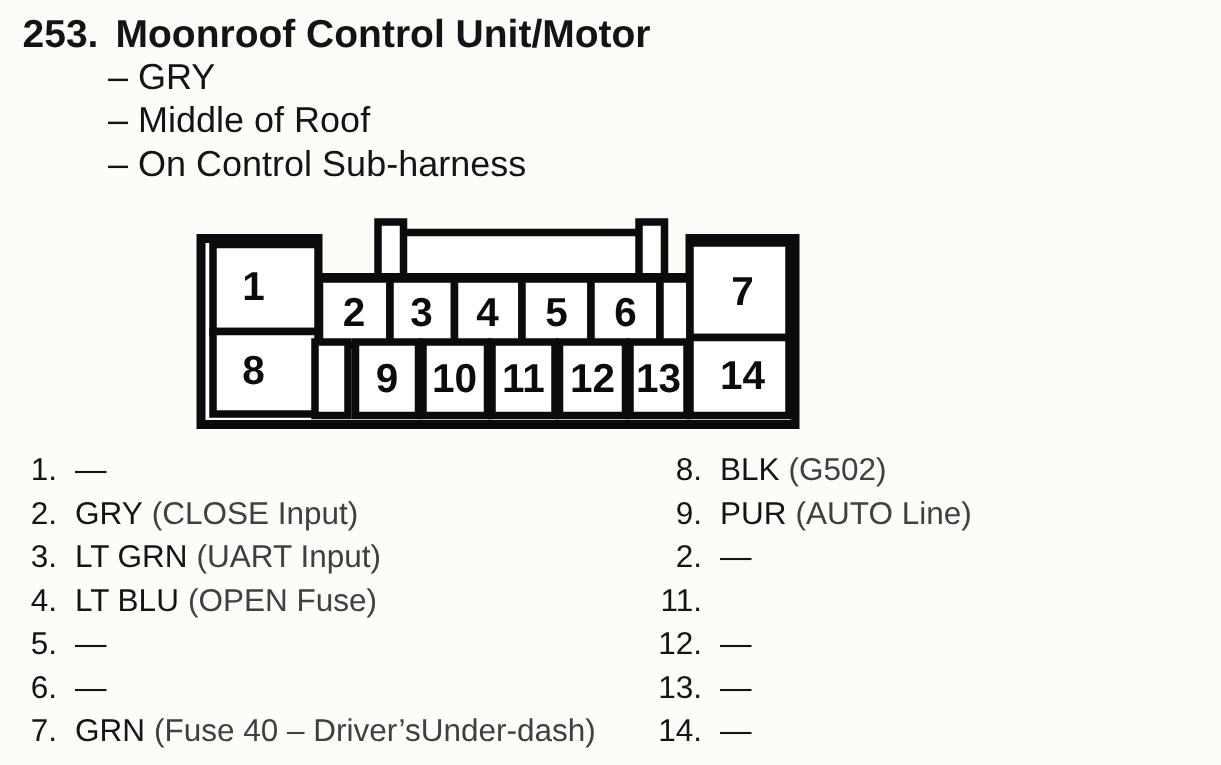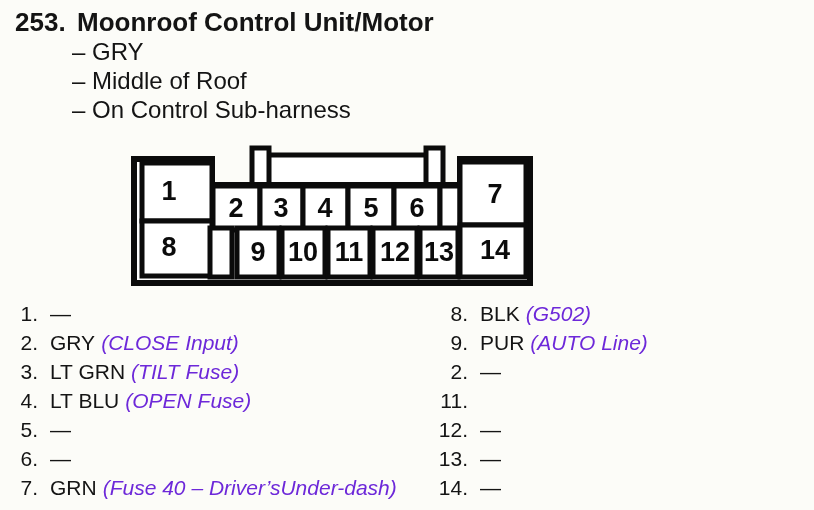--- a/index.html
+++ b/index.html
@@ -51,21 +51,21 @@
     top: 299px;
     font-size: 21px;
     line-height: 29px;
   }
   .pin-col.left  { left: 8px; }
   .pin-col.right { left: 430px; }
   .pin-row { display: flex; white-space: nowrap; }
   .pin-num { flex: none; width: 30px; text-align: right; }
   .pin-col.right .pin-num { width: 38px; }
   .pin-desc { margin-left: 12px; }
-  .note { color: #6d28d9; margin-left: 6px; font-style: italic; }
+  .note { color: #404040; margin-left: 6px; }
 </style>
 </head>
 <body>
 
 <div class="page">
 
   <div class="title-row">
     <span class="title-num">253.</span><span class="title-text">Moonroof Control Unit/Motor</span>
   </div>
 
@@ -120,21 +120,21 @@
     <div class="pin-row">
       <span class="pin-num">1.</span>
       <span class="pin-desc"><span class="wire">—</span><span class="note"></span></span>
     </div>
     <div class="pin-row">
       <span class="pin-num">2.</span>
       <span class="pin-desc"><span class="wire">GRY</span><span class="note">(CLOSE Input)</span></span>
     </div>
     <div class="pin-row">
       <span class="pin-num">3.</span>
-      <span class="pin-desc"><span class="wire">LT GRN</span><span class="note">(TILT Fuse)</span></span>
+      <span class="pin-desc"><span class="wire">LT GRN</span><span class="note">(UART Input)</span></span>
     </div>
     <div class="pin-row">
       <span class="pin-num">4.</span>
       <span class="pin-desc"><span class="wire">LT BLU</span><span class="note">(OPEN Fuse)</span></span>
     </div>
     <div class="pin-row">
       <span class="pin-num">5.</span>
       <span class="pin-desc"><span class="wire">—</span><span class="note"></span></span>
     </div>
     <div class="pin-row">

